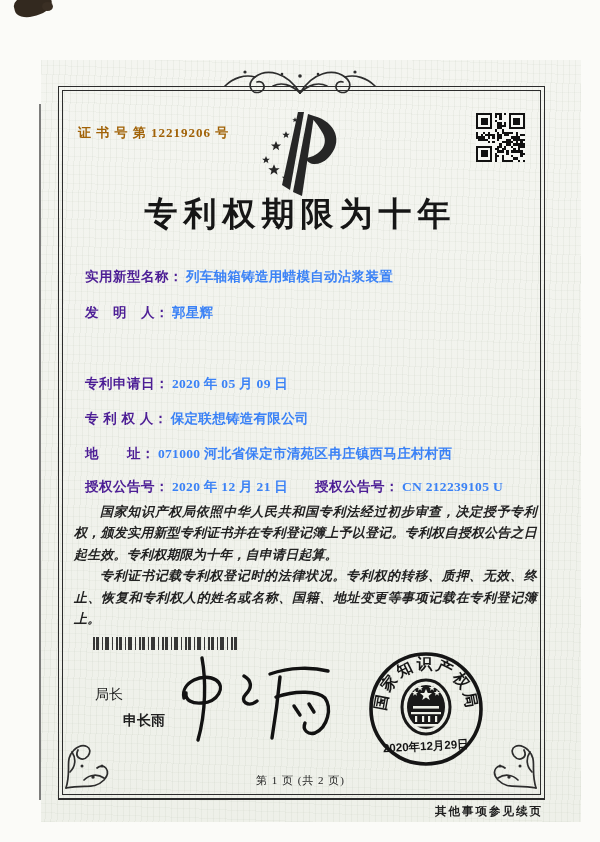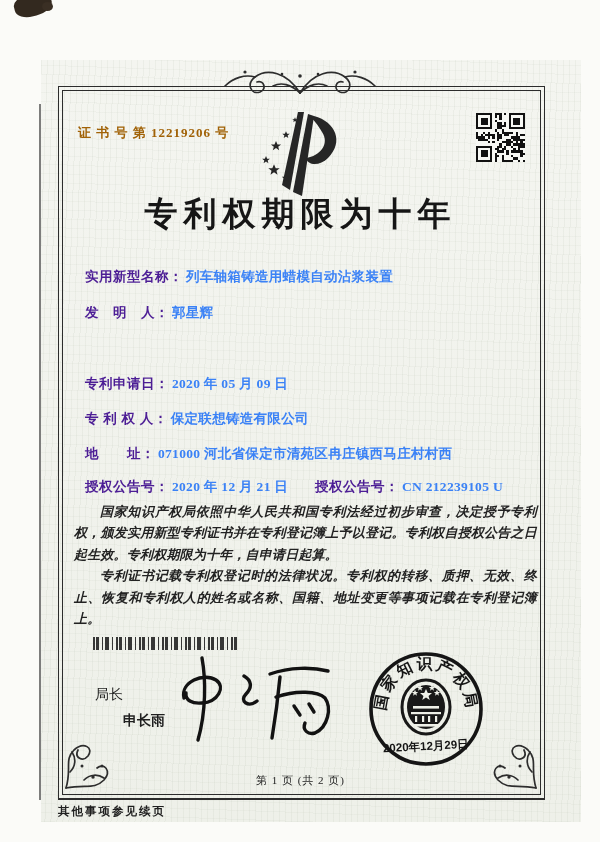--- a/index.html
+++ b/index.html
@@ -60,21 +60,21 @@
       #161616 19px 20px, rgba(0,0,0,0) 20px 23px);
     opacity:.85;
   }
 
   .signer-title{position:absolute;left:95px;top:686px;font-family:"Liberation Sans","DejaVu Sans",sans-serif;font-size:14px;font-weight:400;}
   .signer-name{position:absolute;left:95px;top:712px;font-family:"Liberation Sans","DejaVu Sans",sans-serif;font-size:14px;font-weight:700;margin-left:28px;}
   .signature{position:absolute;left:158px;top:644px;}
   .seal{position:absolute;left:364px;top:647px;}
 
   .page-no{position:absolute;left:58px;top:773px;width:485px;text-align:center;font-size:11px;font-weight:400;letter-spacing:1px;}
-  .cont-note{position:absolute;left:58px;top:804px;width:485px;text-align:left;font-size:11.5px;font-weight:700;letter-spacing:2px;}
+  .cont-note{position:absolute;left:58px;top:804px;width:485px;text-align:right;font-size:11.5px;font-weight:700;letter-spacing:2px;}
 </style>
 </head>
 <body>
 
 <div class="page">
 
   <div class="paper-texture"></div>
 
   <div class="smudge"></div>
   <div class="smudge2"></div>

